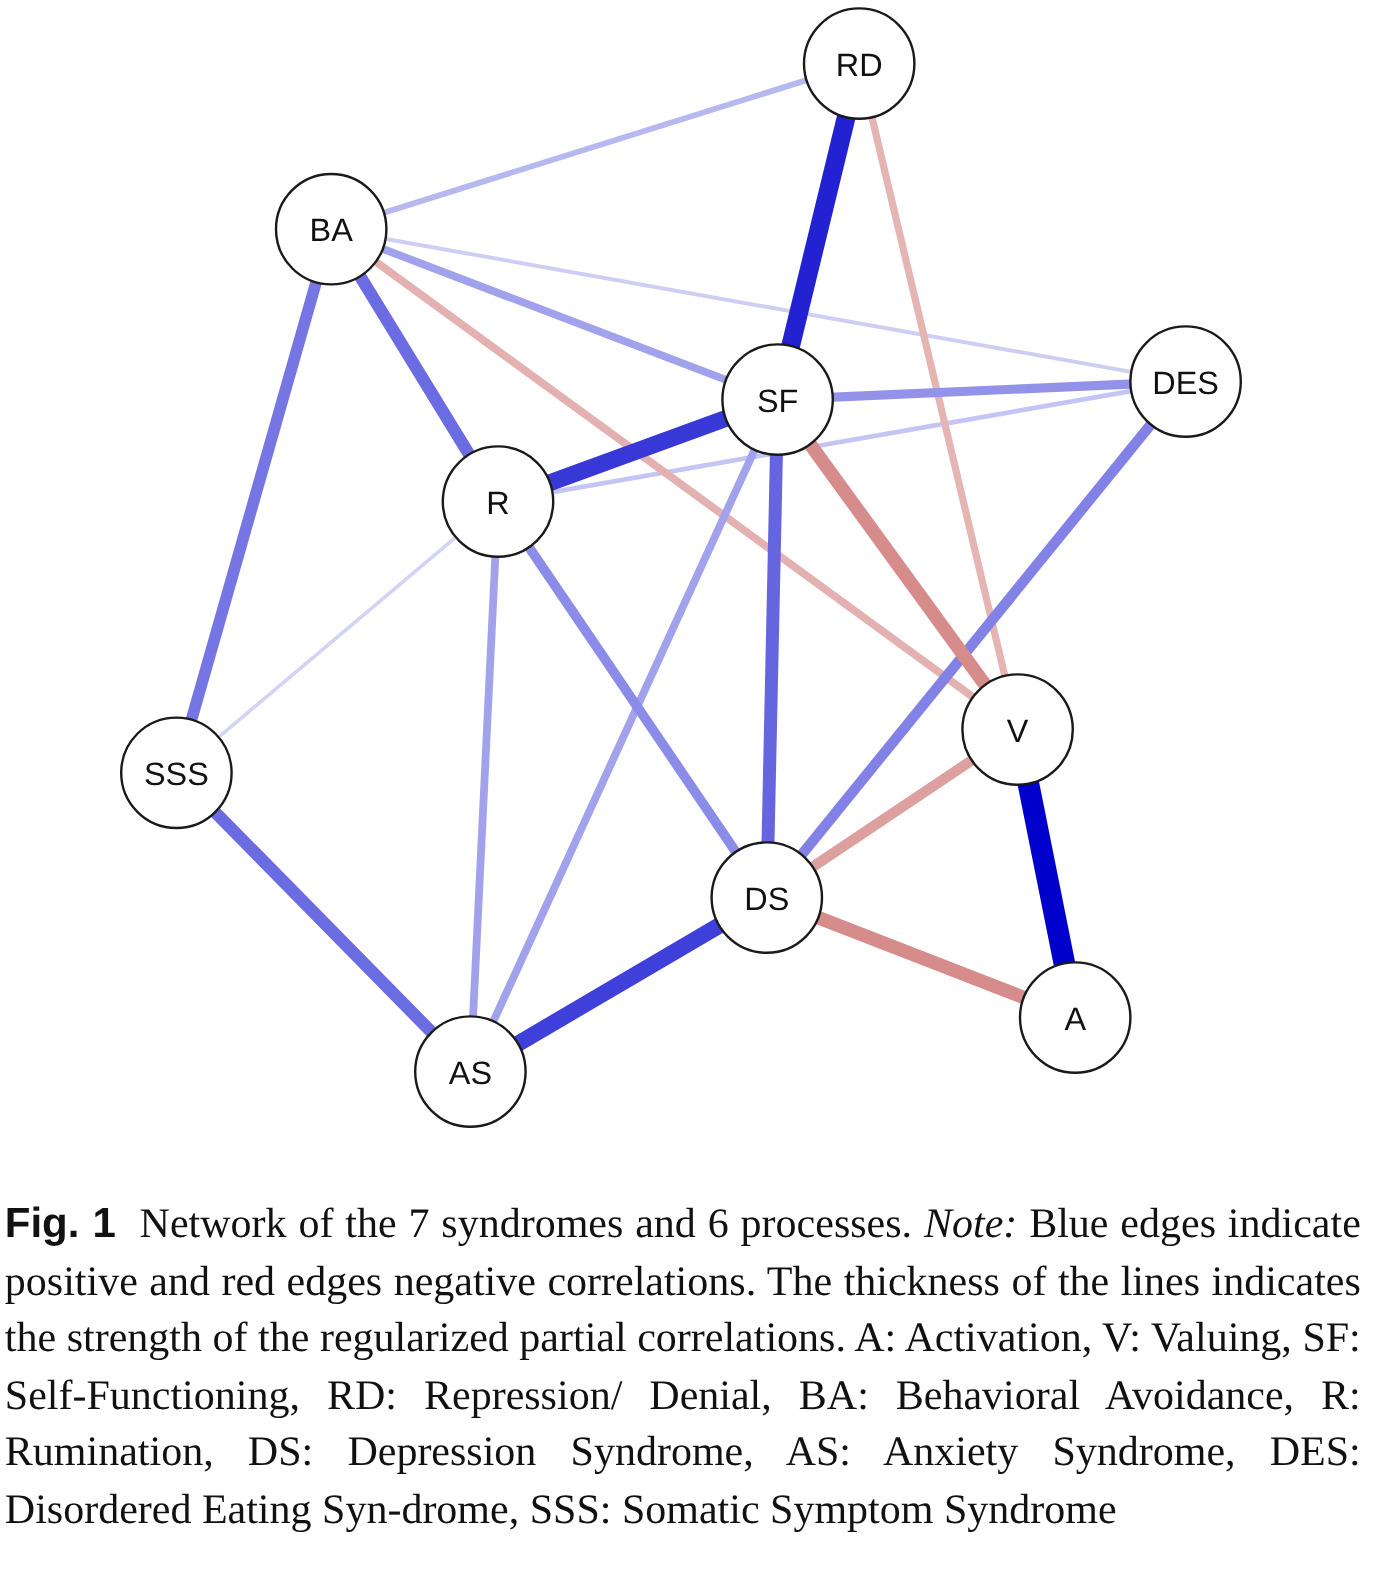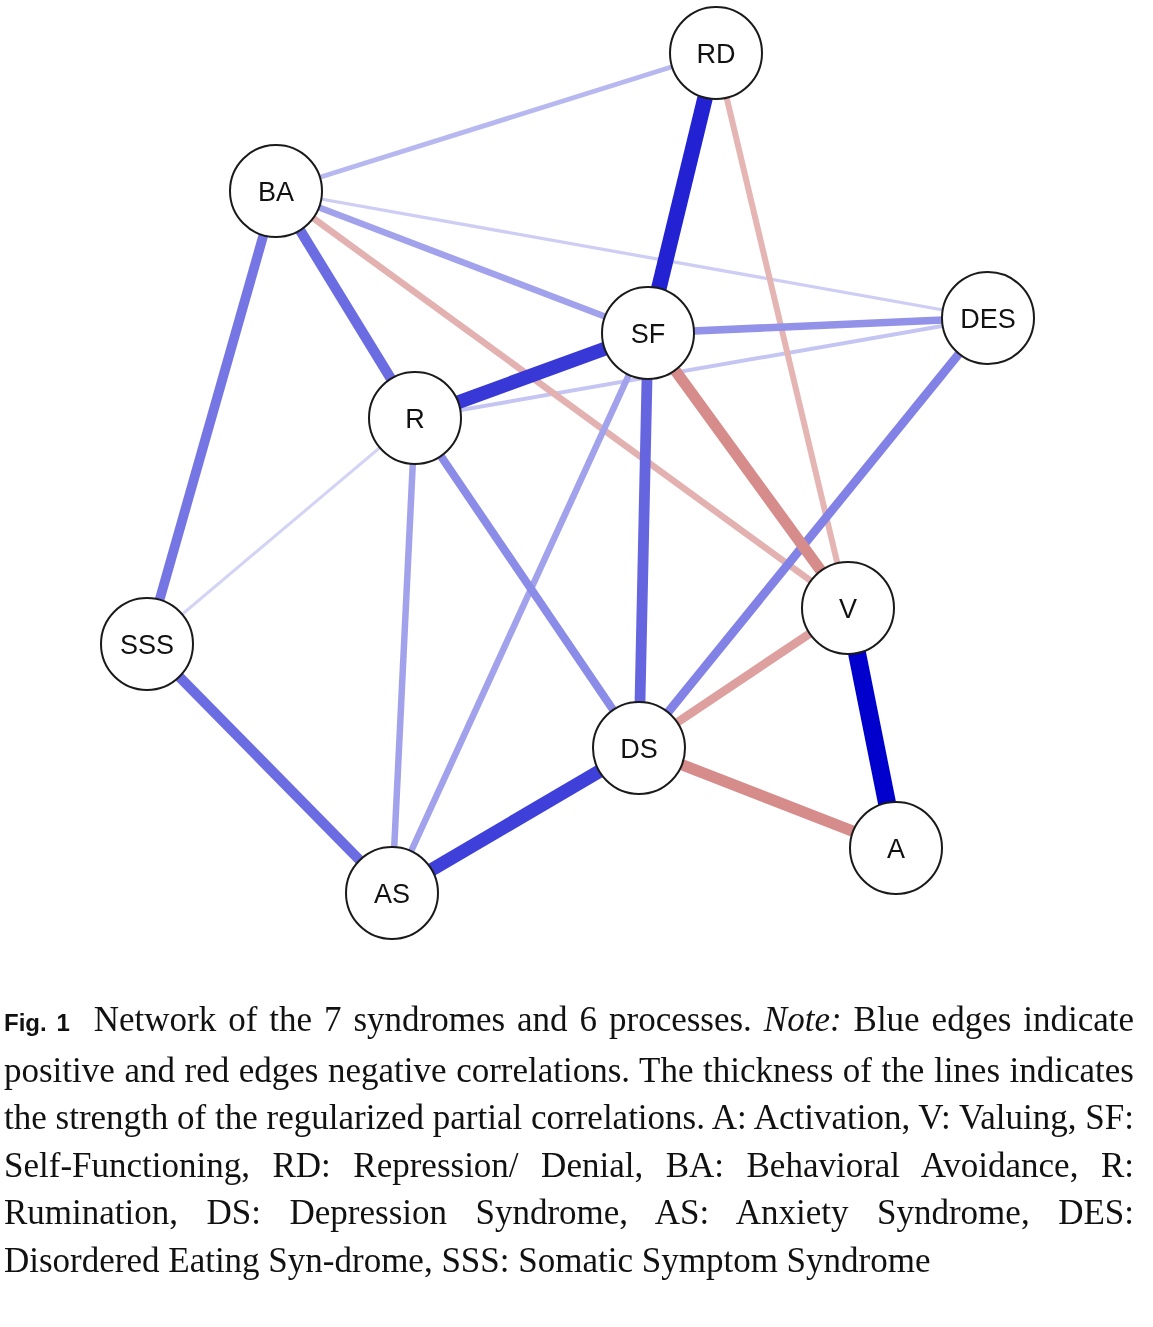--- a/index.html
+++ b/index.html
@@ -5,21 +5,21 @@
   html, body { margin: 0; padding: 0; background: #ffffff; }
   body { width: 1153px; height: 1327px; position: relative; overflow: hidden; }
   #network { position: absolute; left: 0; top: 0; width: 1153px; height: 990px; }
   .node-circle { fill: #ffffff; stroke: #1a1a1a; stroke-width: 2; }
   .node-label { font-family: "Liberation Sans", sans-serif; font-size: 27px; fill: #111; text-anchor: middle; dominant-baseline: central; }
   #caption {
     position: absolute; left: 4px; top: 996px; width: 1130px;
     font-family: "Liberation Serif", serif; font-size: 35px; line-height: 47.5px;
     color: #111; text-align: justify; text-align-last: left;
   }
-  #caption .fig-label { font-family: "Liberation Sans", sans-serif; font-weight: bold; font-size: 24px; }
+  #caption .fig-label { font-family: "Liberation Sans", sans-serif; font-weight: bold; font-size: 35px; }
   #caption .note { font-style: italic; }
 </style>
 </head>
 <body>
 
 <svg id="network" viewBox="0 0 1153 990">
   <g id="edges-layer">
       <line x1="276" y1="191" x2="988" y2="318" stroke="rgb(206,206,245)" stroke-width="3.3" stroke-linecap="butt"></line>
       <line x1="415" y1="418" x2="147" y2="644" stroke="rgb(211,211,246)" stroke-width="3.0" stroke-linecap="butt"></line>
       <line x1="415" y1="418" x2="988" y2="318" stroke="rgb(197,197,243)" stroke-width="3.9" stroke-linecap="butt"></line>

